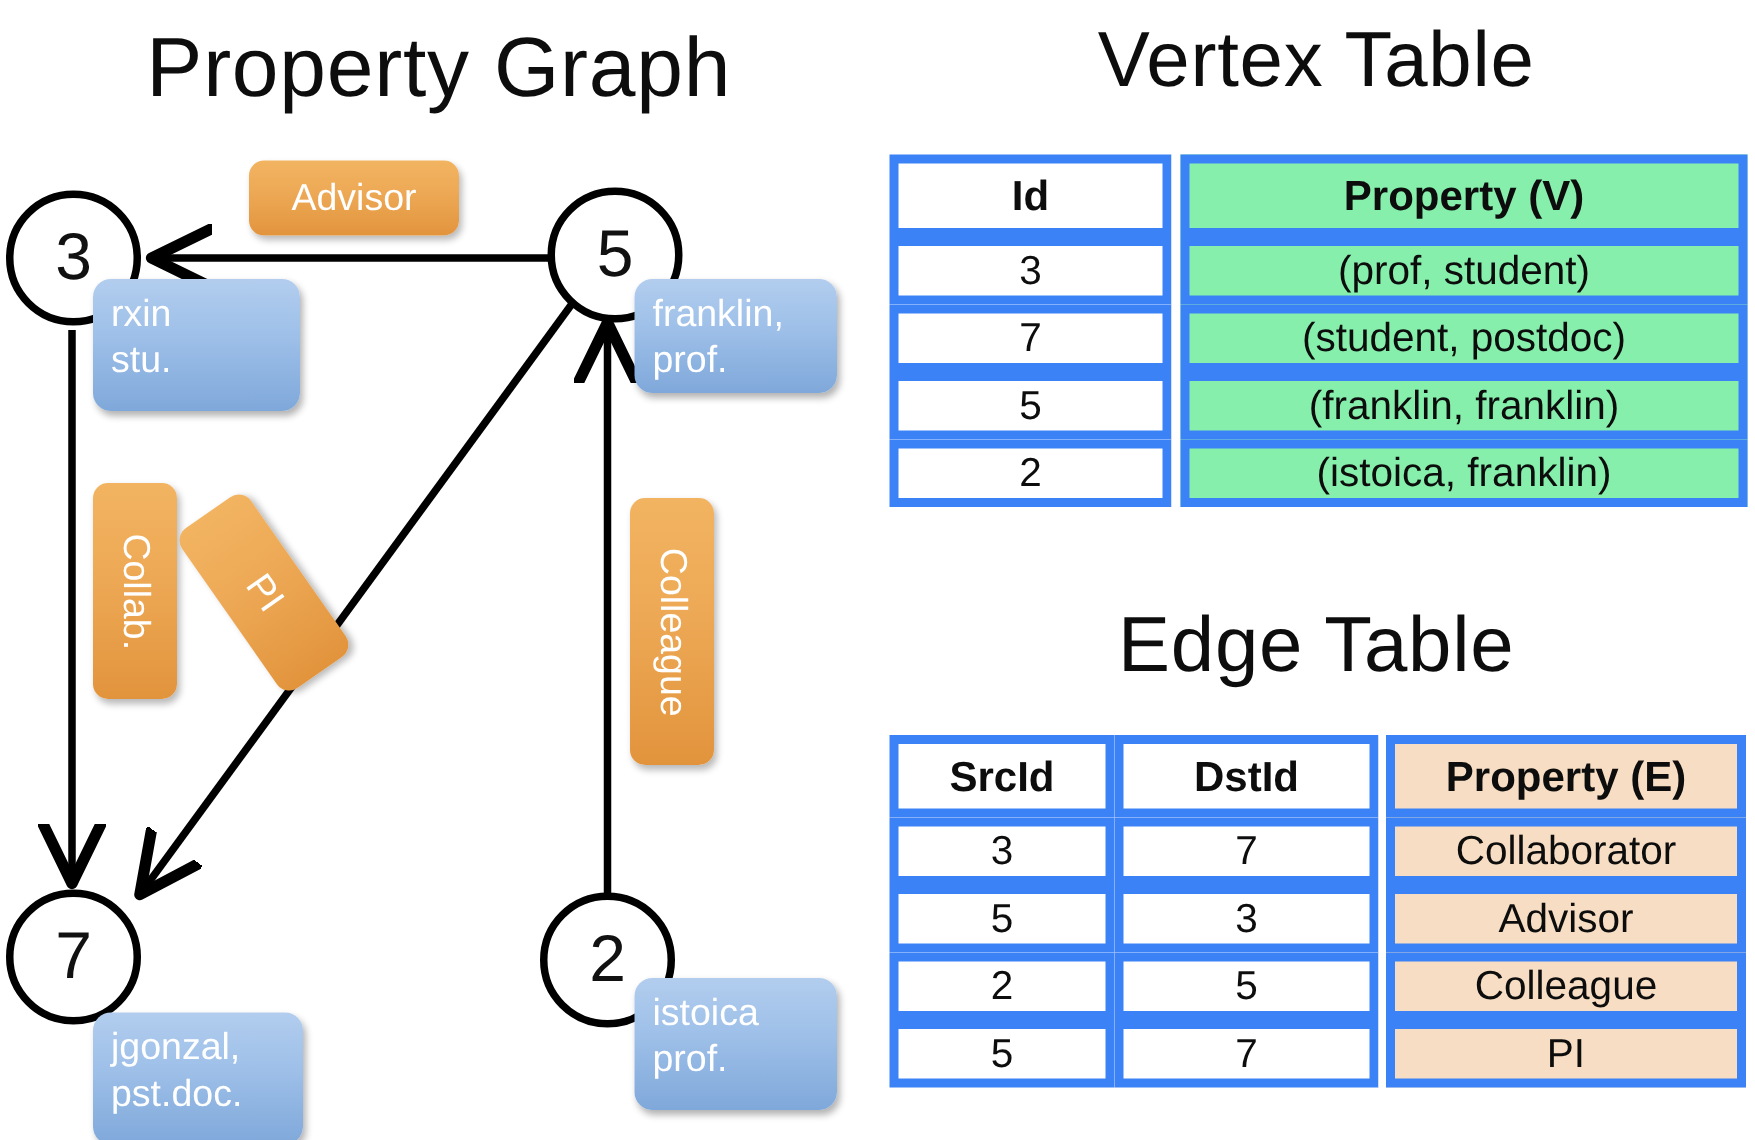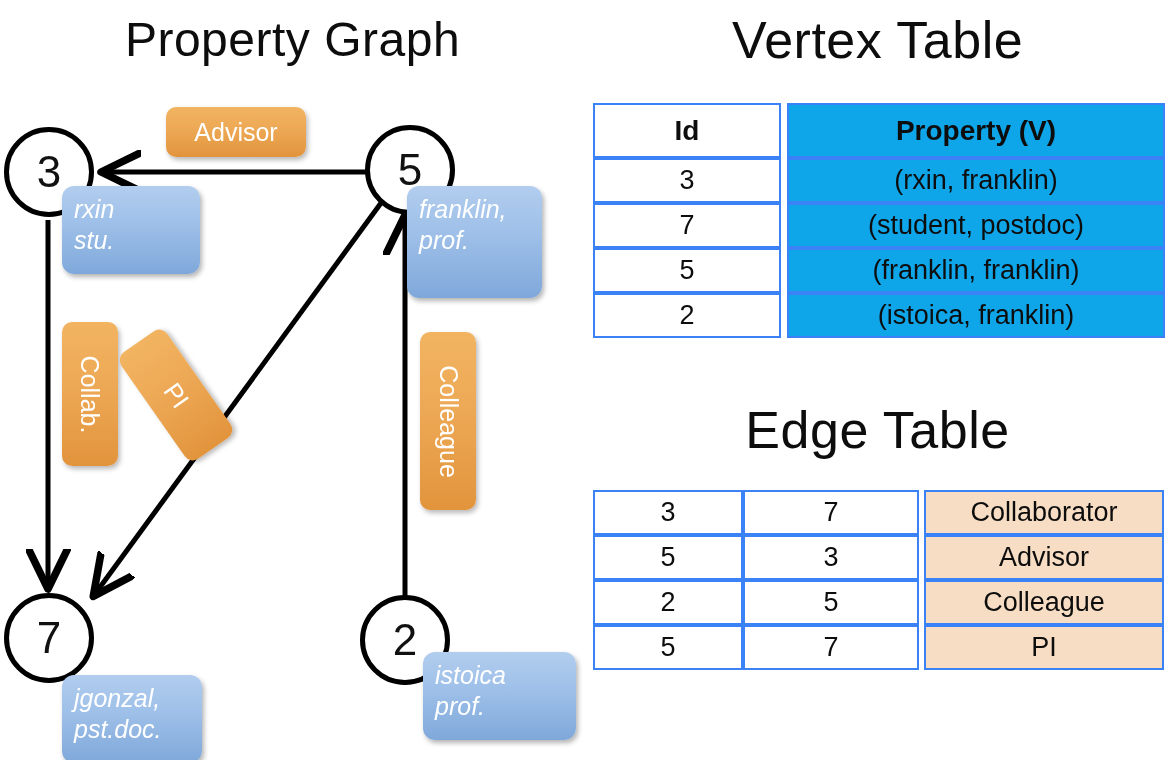--- a/index.html
+++ b/index.html
@@ -15,21 +15,21 @@
 
   
   .title{
     position:absolute;
     font-family:"Liberation Sans", sans-serif;
     font-weight:300;
     color:#0d0d0d;
     white-space:nowrap;
     letter-spacing:0.5px;
   }
-  #title-graph{left:0;top:12px;width:585px;text-align:center;font-size:48px;}
+  #title-graph{left:0;top:12px;width:585px;text-align:center;font-size:56px;}
   #title-vertex{left:585px;top:10px;width:585px;text-align:center;font-size:52px;}
   #title-edge{left:585px;top:400px;width:585px;text-align:center;font-size:52px;}
 
   
   #graph-canvas{position:absolute;left:0;top:0;width:585px;height:760px;}
 
   .node{
     position:absolute;
     width:90px;height:90px;
     border:5px solid #000;
@@ -58,26 +58,25 @@
     border-radius:12px;
     background:linear-gradient(to bottom,#b2cdee 0%,#9dbfe8 45%,#7fa8da 100%);
     box-shadow:2px 3px 5px rgba(0,0,0,0.30);
     color:#ffffff;
     font-size:25px;
     font-weight:300;
     line-height:1.22;
     padding:8px 12px;
     box-sizing:border-box;
     z-index:6;
-    font-style:italic;
   }
   #prop-rxin{left:62px;top:186px;width:138px;height:88px;}
-  #prop-franklin{left:407px;top:186px;width:135px;height:112px;}
+  #prop-franklin{left:423px;top:186px;width:135px;height:76px;}
   #prop-jgonzal{left:62px;top:652px;width:140px;height:88px;margin-top:23px;}
-  #prop-istoica{left:423px;top:652px;width:153px;height:88px;}
+  #prop-istoica{left:423px;top:652px;width:135px;height:88px;}
 
   
   .edge-box{
     position:absolute;
     border-radius:10px;
     background:linear-gradient(to bottom,#f2b461 0%,#eda855 45%,#e2943c 100%);
     box-shadow:2px 3px 5px rgba(0,0,0,0.28);
     color:#ffffff;
     font-size:25px;
     font-weight:300;
@@ -95,32 +94,32 @@
   #edge-pi{
     left:148px;top:330px;width:56px;height:130px;
     transform:rotate(-35deg);
     transform-origin:50% 50%;
   }
   #edge-pi .vtext{transform:rotate(90deg);white-space:nowrap;}
 
   
   .tbl{position:absolute;border-collapse:separate;border-spacing:0;}
   .tbl td,.tbl th{
-    border:2px solid #3b82f6;
+    border:6px solid #3b82f6;
     font-weight:300;
     font-size:27px;
     text-align:center;
     padding:0;
     height:45px;
     box-sizing:border-box;
     color:#0d0d0d;
   }
   .tbl th{font-weight:700;font-size:28px;height:55px;}
   .idcol{background:#ffffff;}
-  .vprop{background:#0ea5e9;}
+  .vprop{background:#86efac;}
   .eprop{background:#f7ddc3;}
 
   #vertex-table{left:593px;top:103px;}
   #vertex-table .c-id{width:188px;}
   #vertex-table .c-prop{width:378px;}
   
   #vertex-table .gapcell{border:none;width:6px;height:45px;background:#fff;}
 
   #edge-table{left:593px;top:490px;}
   #edge-table .c-src{width:150px;}
@@ -199,21 +198,21 @@
   <table class="tbl" id="vertex-table">
     <tbody>
         <tr>
       <th class="c-id idcol">Id</th>
       <td class="gapcell"></td>
       <th class="c-prop vprop">Property (V)</th>
     </tr>
     <tr>
       <td class="c-id idcol">3</td>
       <td class="gapcell"></td>
-      <td class="c-prop vprop">(rxin, franklin)</td>
+      <td class="c-prop vprop">(prof, student)</td>
     </tr>
     <tr>
       <td class="c-id idcol">7</td>
       <td class="gapcell"></td>
       <td class="c-prop vprop">(student, postdoc)</td>
     </tr>
     <tr>
       <td class="c-id idcol">5</td>
       <td class="gapcell"></td>
       <td class="c-prop vprop">(franklin, franklin)</td>
@@ -221,20 +220,26 @@
     <tr>
       <td class="c-id idcol">2</td>
       <td class="gapcell"></td>
       <td class="c-prop vprop">(istoica, franklin)</td>
     </tr>
   </tbody>
     </table>
 
   <table class="tbl" id="edge-table">
     <tbody>
+        <tr>
+      <th class="c-src idcol">SrcId</th>
+      <th class="c-dst idcol">DstId</th>
+      <td class="gapcell"></td>
+      <th class="c-eprop eprop">Property (E)</th>
+    </tr>
     <tr>
       <td class="c-src idcol">3</td>
       <td class="c-dst idcol">7</td>
       <td class="gapcell"></td>
       <td class="c-eprop eprop">Collaborator</td>
     </tr>
     <tr>
       <td class="c-src idcol">5</td>
       <td class="c-dst idcol">3</td>
       <td class="gapcell"></td>

